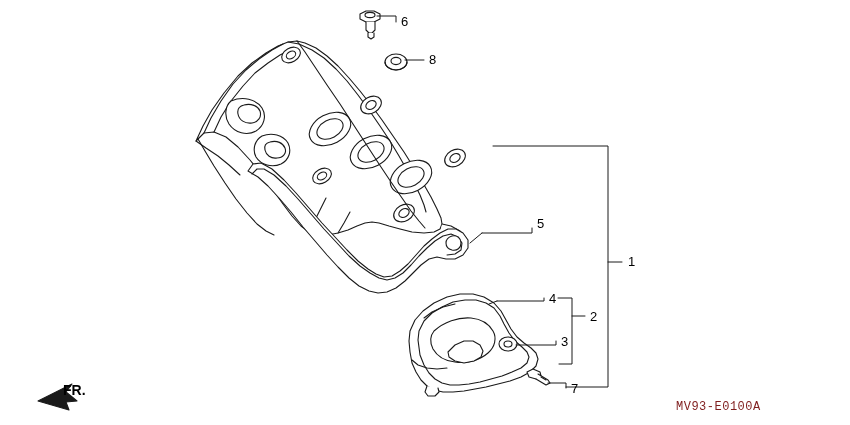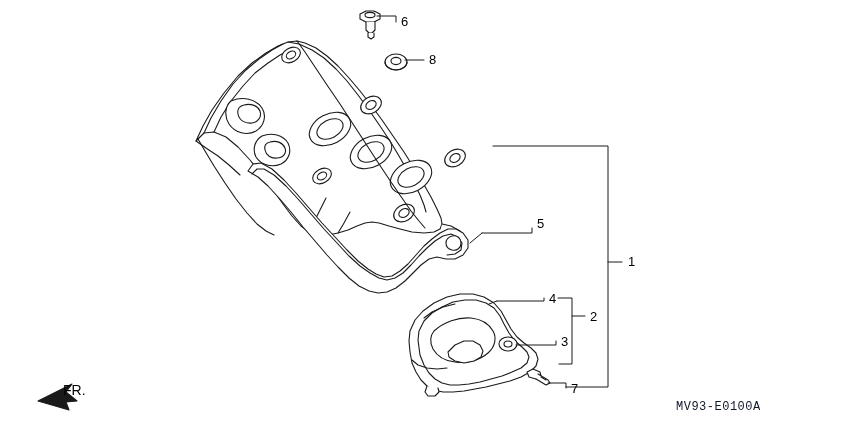--- a/index.html
+++ b/index.html
@@ -30,27 +30,27 @@
     font-size: 13px;
     color: #000000;
     line-height: 1;
     white-space: nowrap;
   }
   .part-code {
     position: absolute;
     font-family: "Liberation Mono", monospace;
     font-size: 12px;
     letter-spacing: 0.5px;
-    color: #0f172a;
+    color: #7f1d1d;
     white-space: nowrap;
   }
   .fr-label {
     position: absolute;
     font-family: "Liberation Sans", sans-serif;
-    font-weight: normal;
+    font-weight: bold;
     font-size: 14px;
     color: #000000;
     white-space: nowrap;
   }
 </style>
 </head>
 <body>
 
 <div id="page">
 

